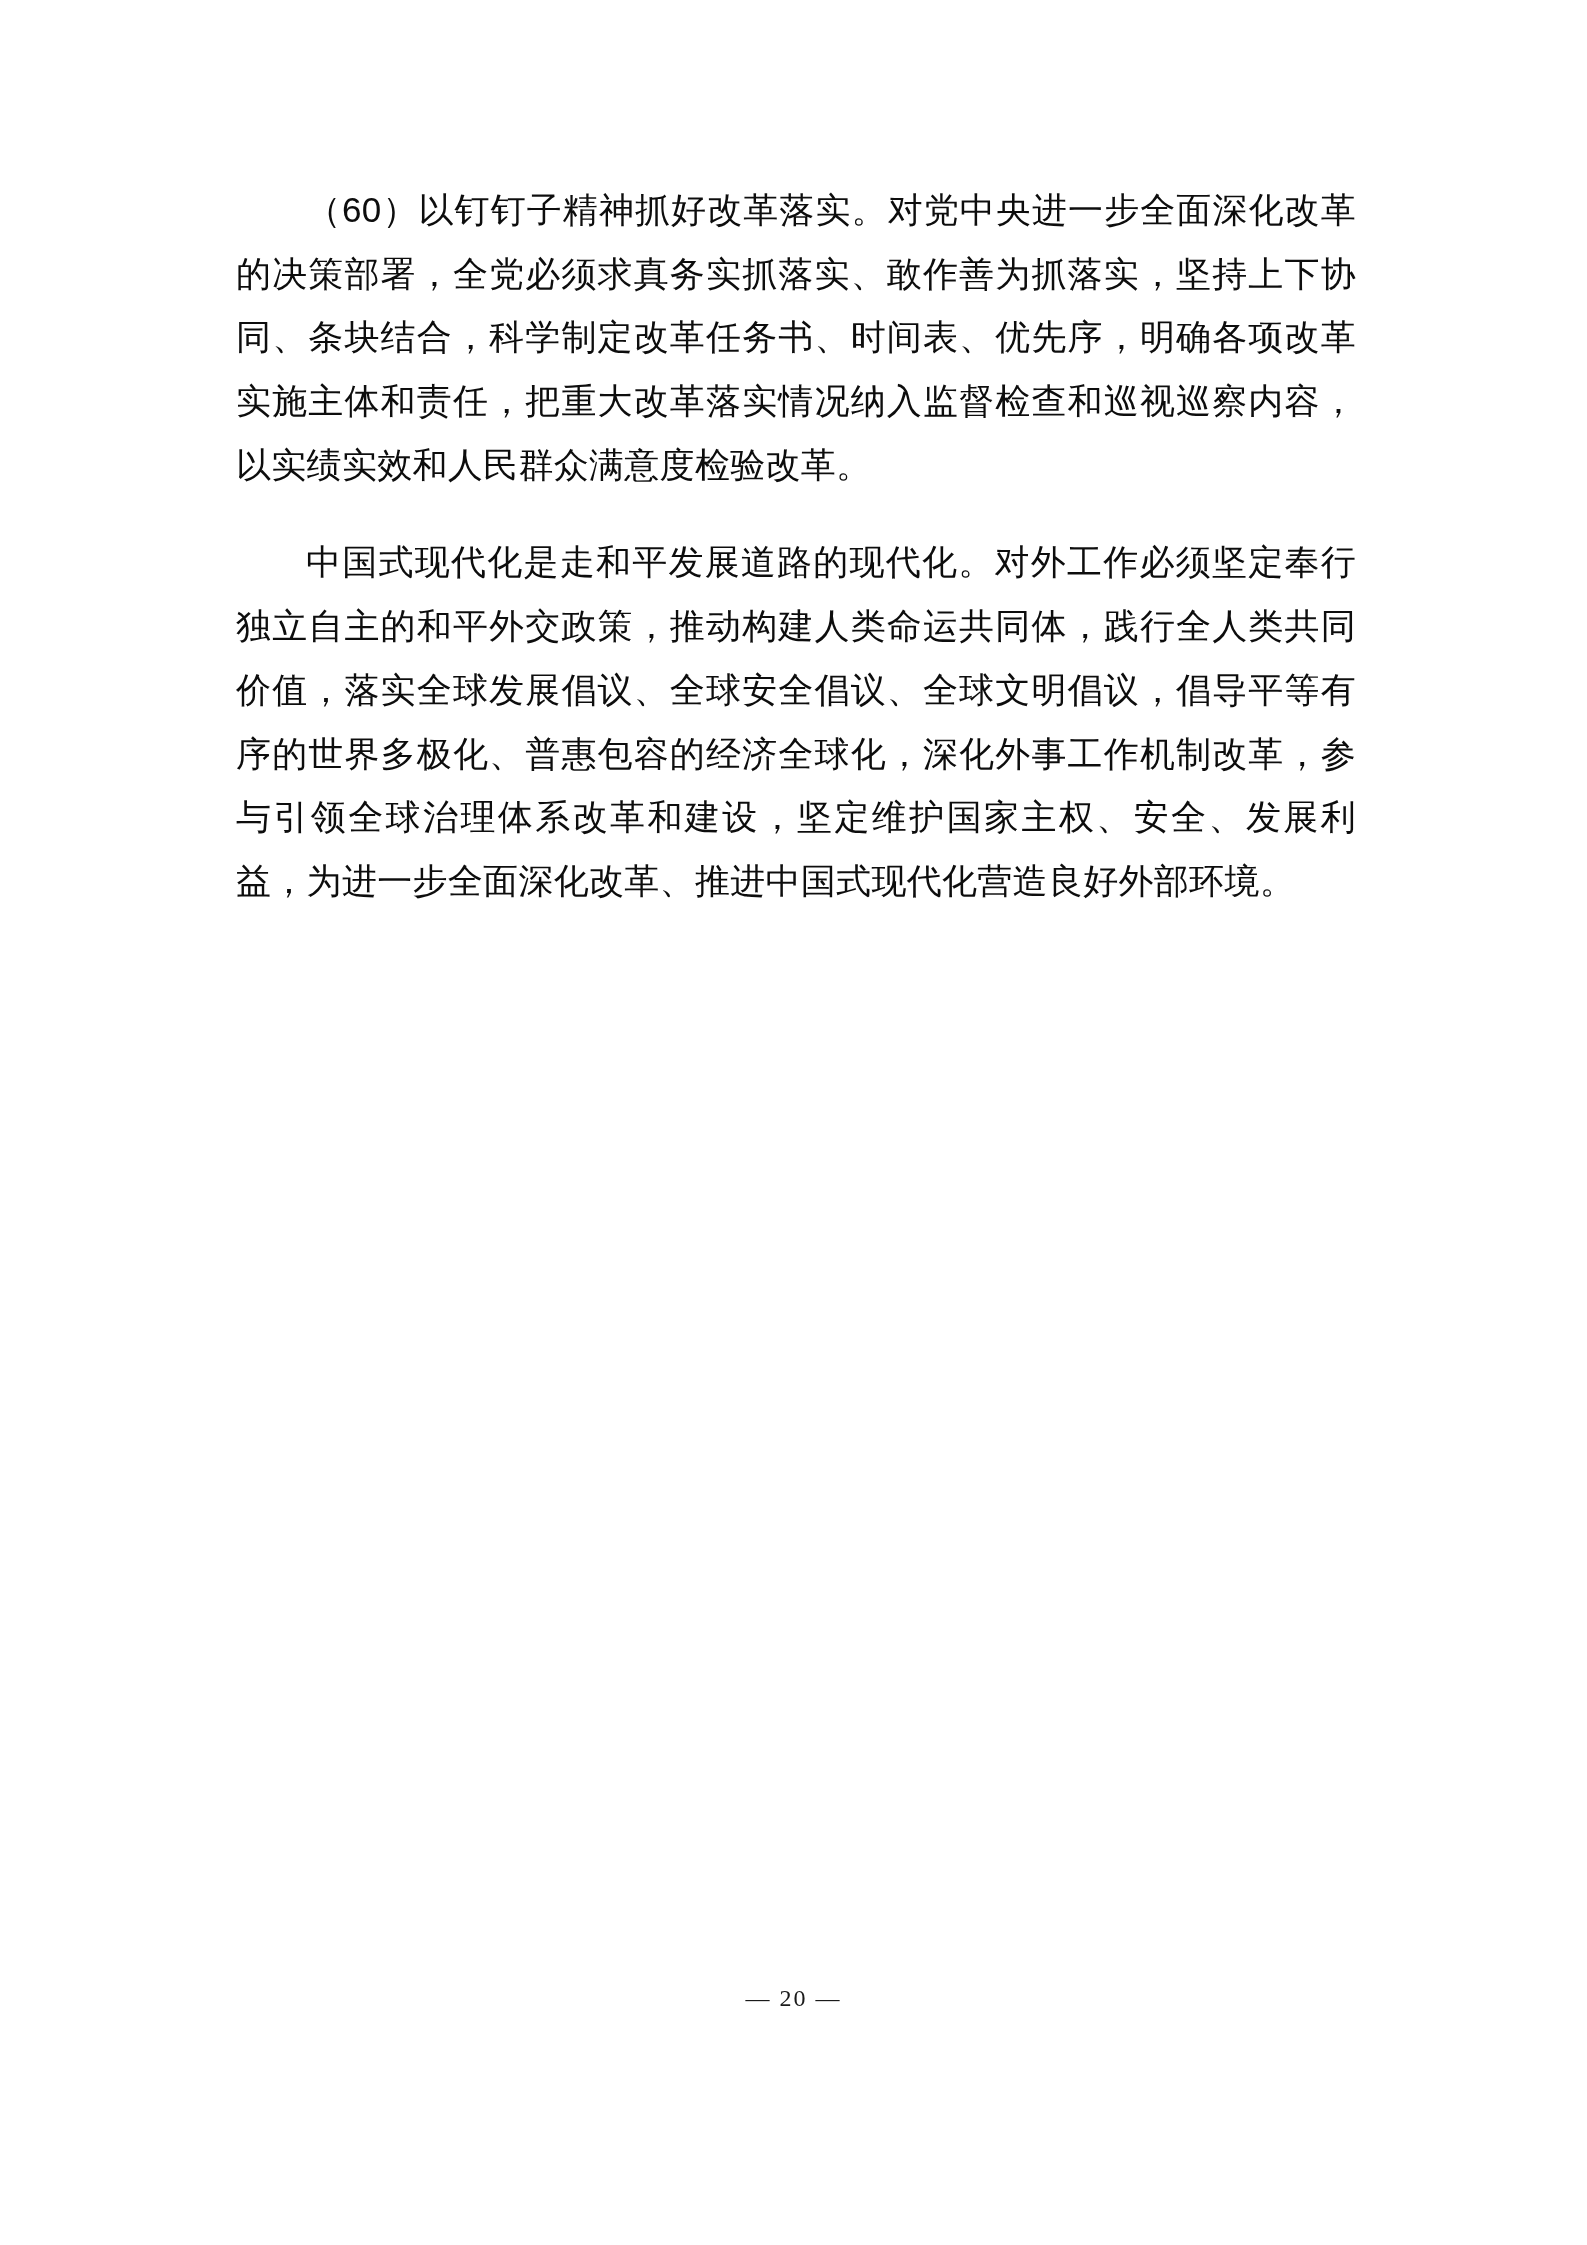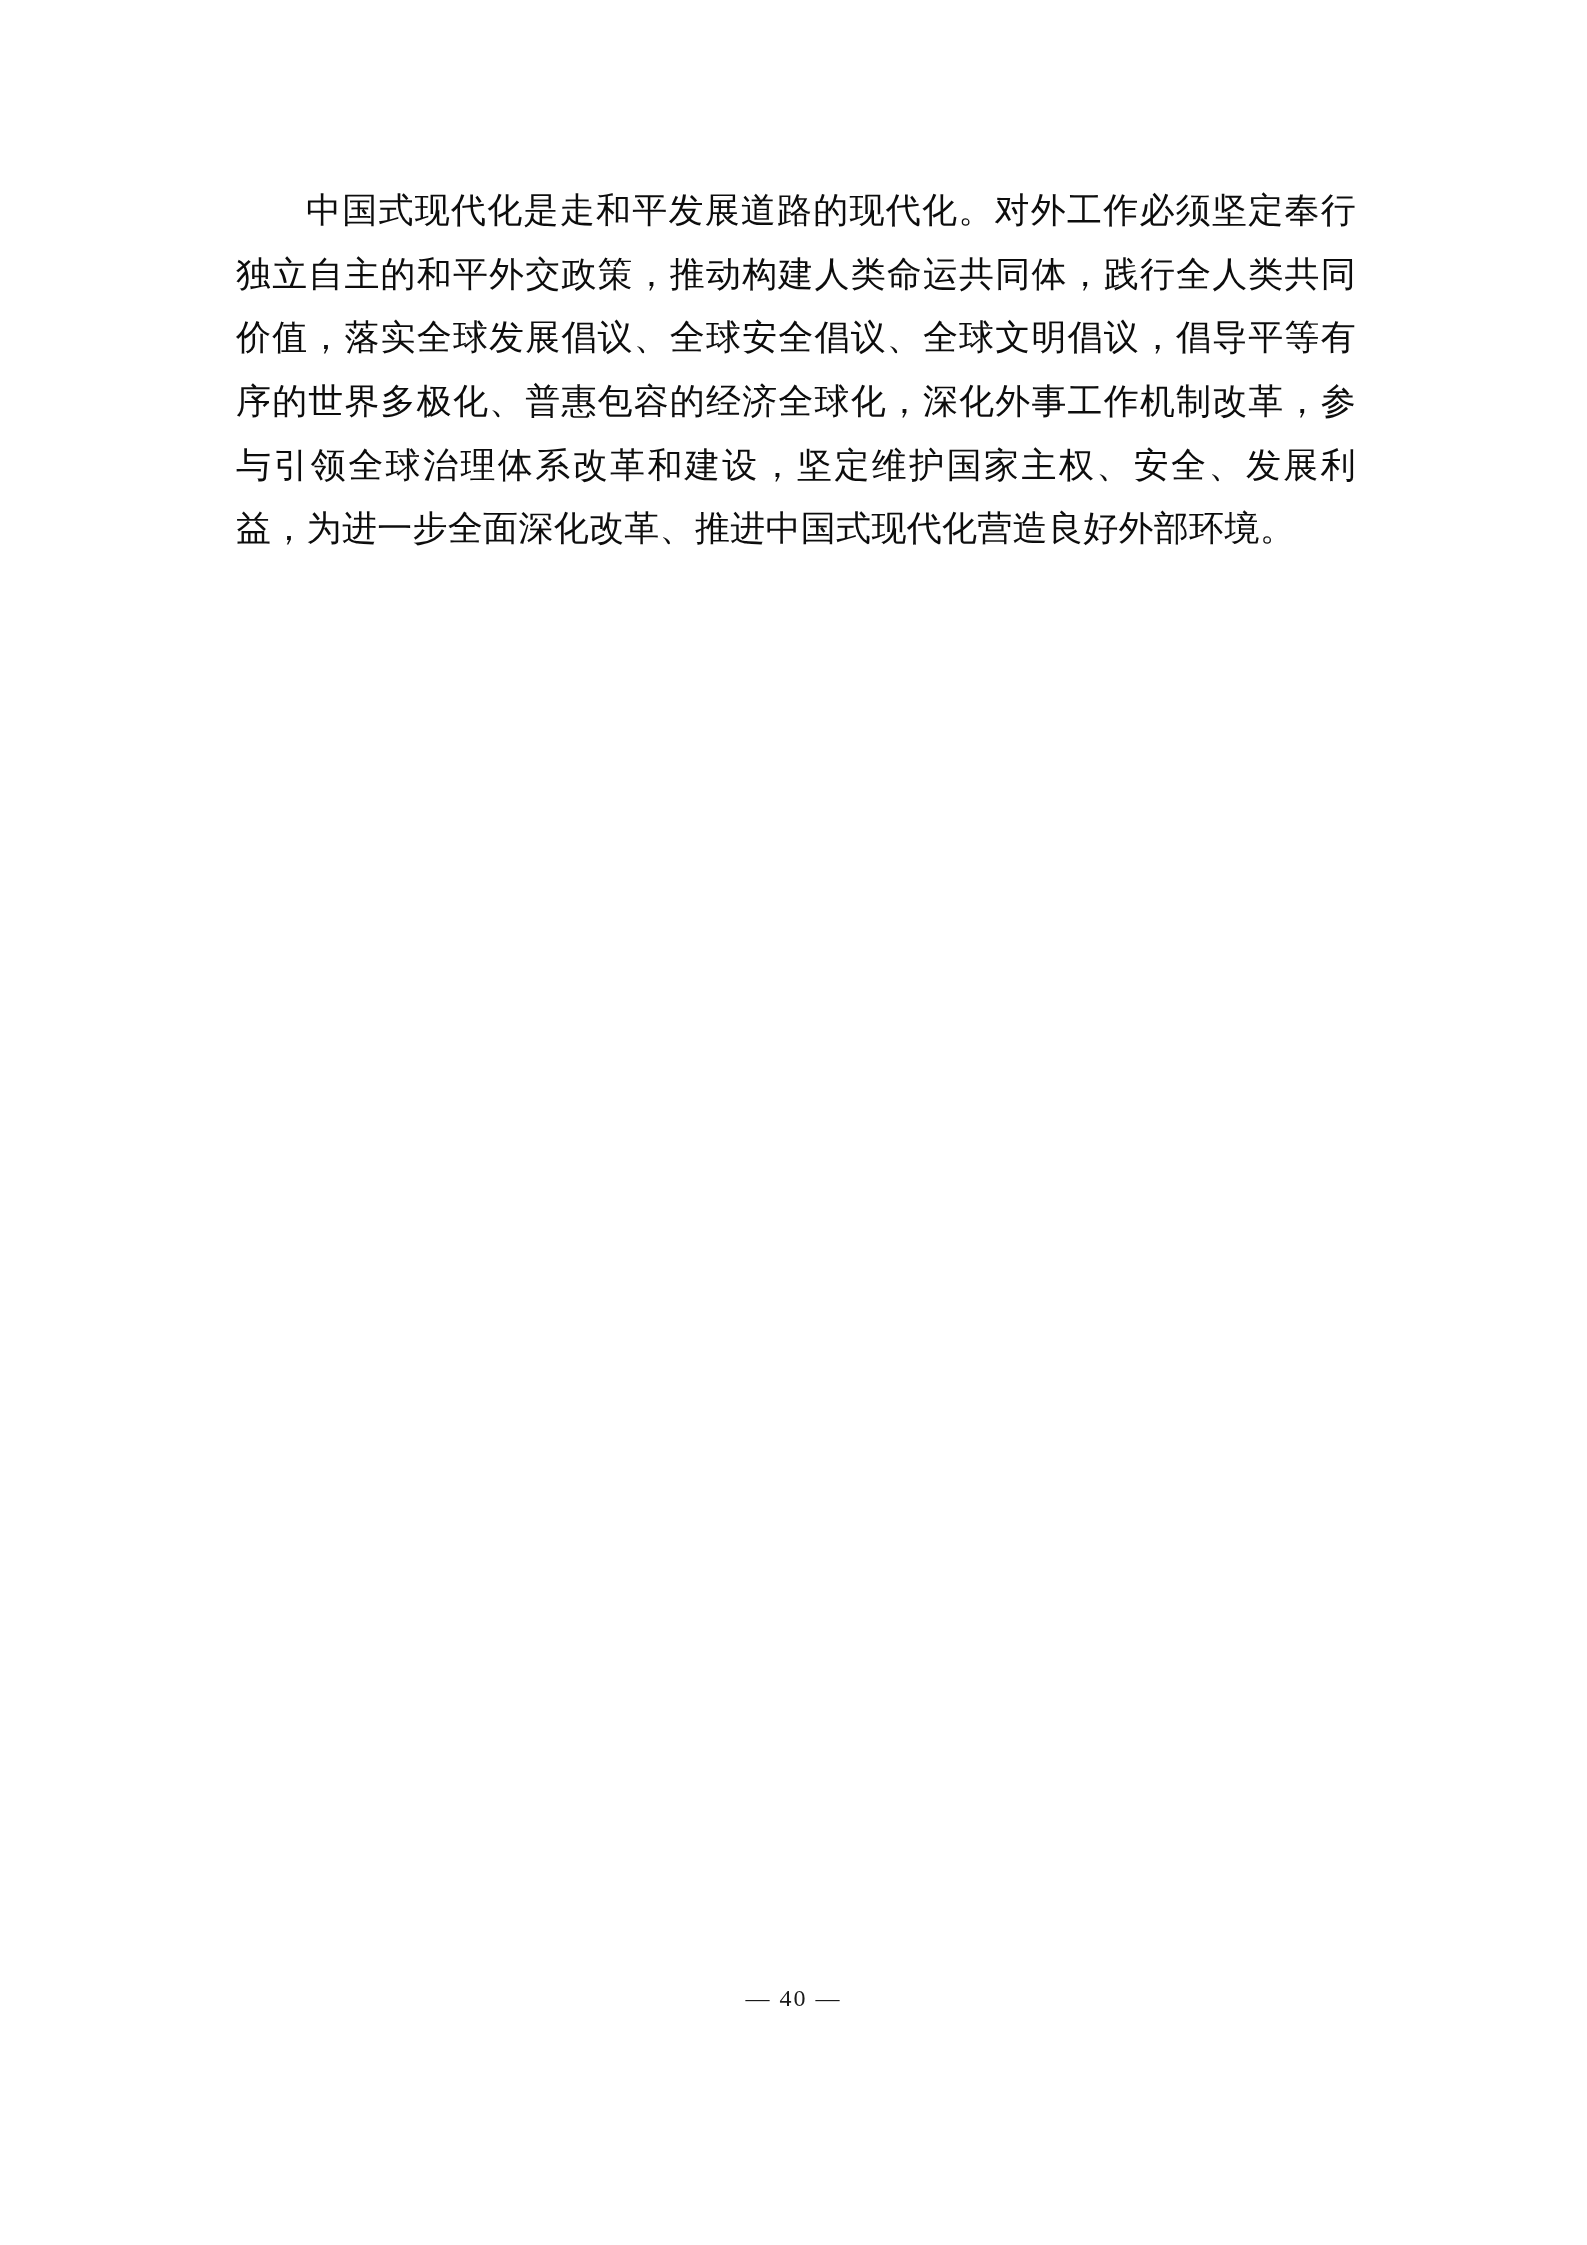--- a/index.html
+++ b/index.html
@@ -55,18 +55,19 @@
     color: #1a1a1a;
     letter-spacing: 2px;
     font-family: "Liberation Serif", serif;
   }
 </style>
 </head>
 <body>
 
 <div class="page">
   <div class="content">
+    <p class="para">（60）以钉钉子精神抓好改革落实。对党中央进一步全面深化改革的决策部署，全党必须求真务实抓落实、敢作善为抓落实，坚持上下协同、条块结合，科学制定改革任务书、时间表、优先序，明确各项改革实施主体和责任，把重大改革落实情况纳入监督检查和巡视巡察内容，以实绩实效和人民群众满意度检验改革。</p>
     <p class="para">中国式现代化是走和平发展道路的现代化。对外工作必须坚定奉行独立自主的和平外交政策，推动构建人类命运共同体，践行全人类共同价值，落实全球发展倡议、全球安全倡议、全球文明倡议，倡导平等有序的世界多极化、普惠包容的经济全球化，深化外事工作机制改革，参与引领全球治理体系改革和建设，坚定维护国家主权、安全、发展利益，为进一步全面深化改革、推进中国式现代化营造良好外部环境。</p>
   </div>
   <div class="footer">
-    <span class="page-number">— 40 —</span>
+    <span class="page-number">— 20 —</span>
   </div>
 </div>
 
 </body></html>

